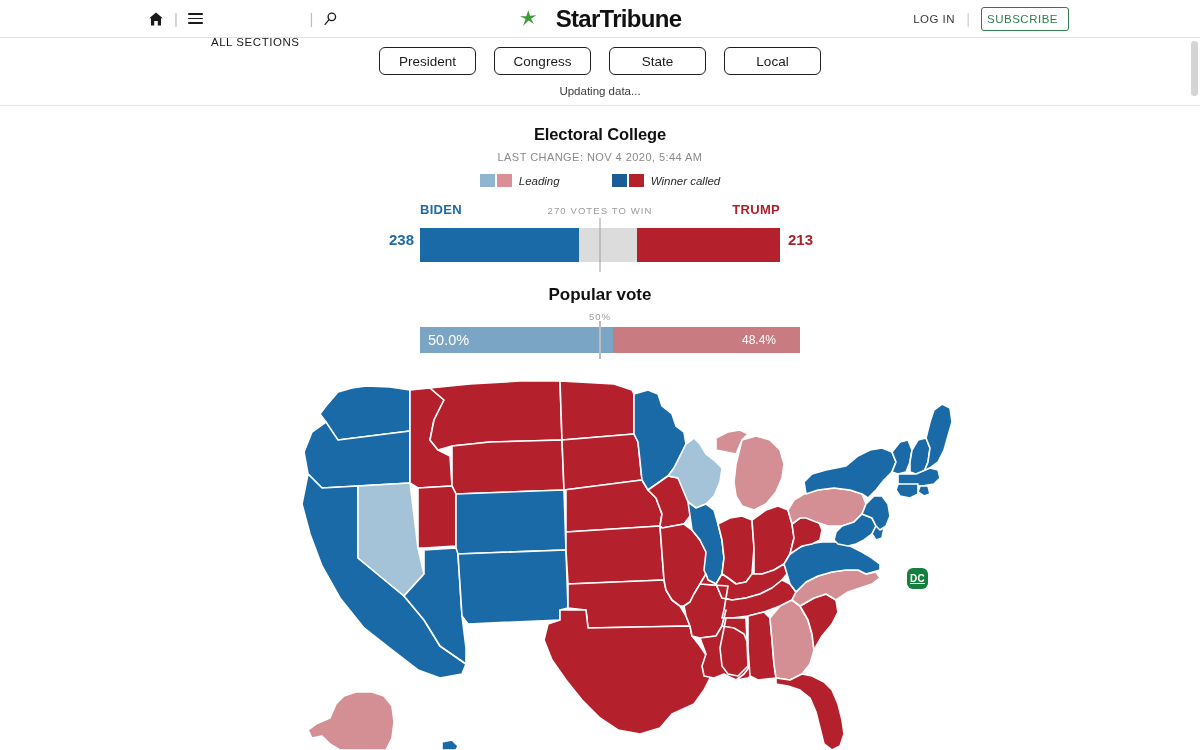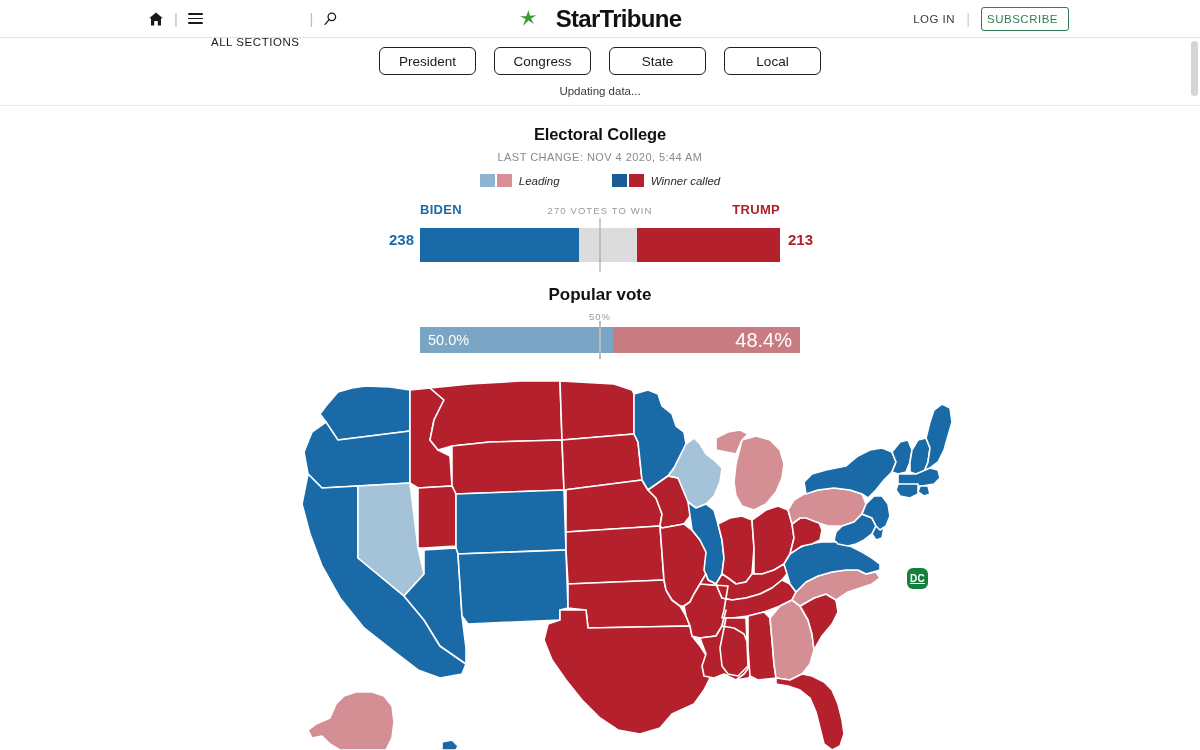--- a/index.html
+++ b/index.html
@@ -152,21 +152,21 @@
     width: 380px; height: 26px; display:flex;
   }
   .pv-blue {
     background: #7aa5c4; height:100%;
     display:flex; align-items:center; padding-left: 8px;
     color: #fff; font-size: 14.5px;
   }
   .pv-red {
     background: #c87b80; height:100%; flex: 1;
     display:flex; align-items:center; justify-content:flex-end;
-    padding-right: 8px; color: #fff; font-size: 20px;
+    padding-right: 24px; color: #fff; font-size: 12px;
   }
   .pv-mid {
     position: absolute; left: 600px; transform: translateX(-50%);
     top: 10px; height: 38px; width: 2px; background: #bdbdbd;
   }
 
   
   .map-wrap {
     position: absolute; left: 0; top: 378px;
     width: 1200px; height: 372px; overflow: hidden;

